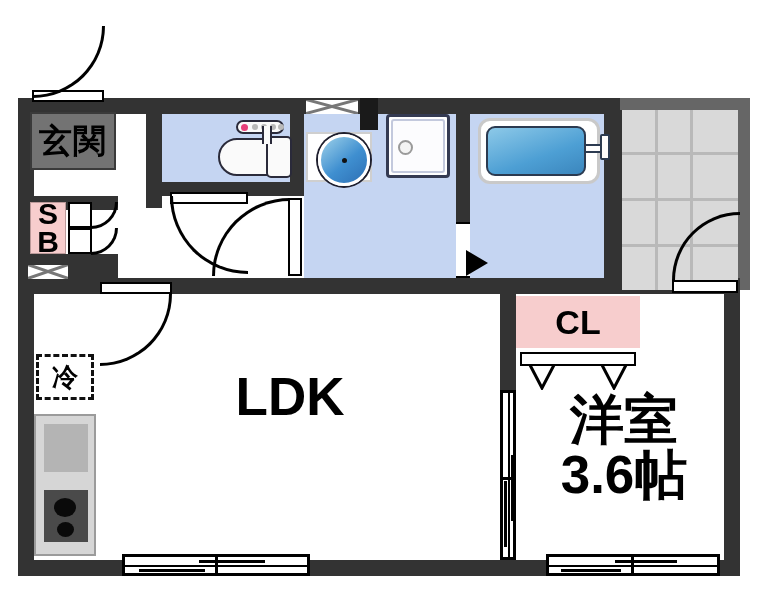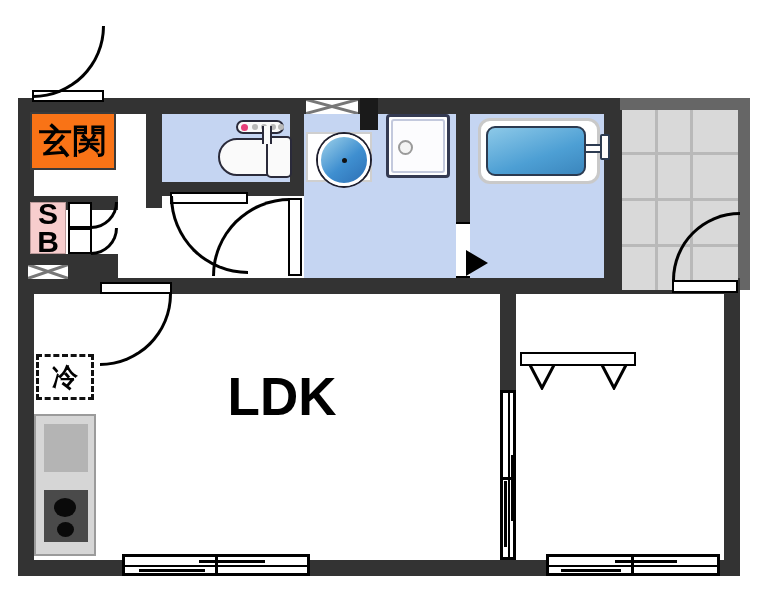--- a/index.html
+++ b/index.html
@@ -9,21 +9,21 @@
 
   
   .wall{background:#333333;}
   .wall-light{background:#666666;}
   .fill-blue{background:#c5d5f2;}
   .fill-tile{background:#d9d9d9;}
 
   
   .label{display:flex;align-items:center;justify-content:center;
          font-weight:bold;color:#000;line-height:1.02;text-align:center;}
-  .lbl-genkan{background:#f97316;border:2px solid #3a3a3a;font-size:33px;letter-spacing:1px;}
+  .lbl-genkan{background:#737373;border:2px solid #3a3a3a;font-size:33px;letter-spacing:1px;}
   .lbl-sb{background:#f7cdcd;border:1px solid #bb9a9a;font-size:30px;
           flex-direction:column;line-height:0.95;}
   .lbl-cl{background:#f7cdcd;font-size:34px;}
   .lbl-rei{border:3px dashed #111;font-size:26px;background:#fff;}
   .big-label{font-size:49px;font-weight:bold;color:#000;text-align:center;
              line-height:1.03;letter-spacing:0px;}
 
   
   .arc{border:3px solid #000;background:transparent;border-radius:0;}
   .arc-br{border-top:none;border-left:none;border-bottom-right-radius:100%;}
@@ -174,21 +174,21 @@
   <div class="abs tri tri-right" style="left:466px;top:250px;"></div>
 
   <div class="abs tub-out" style="left:478px;top:118px;width:122px;height:66px;"></div>
   <div class="abs tub-in" style="left:486px;top:126px;width:100px;height:50px;"></div>
   <div class="abs tub-spout" style="left:584px;top:144px;width:24px;height:9px;"></div>
   <div class="abs tub-spout" style="left:600px;top:134px;width:10px;height:26px;"></div>
 
   <div class="abs leaf" style="left:672px;top:280px;width:66px;height:13px;"></div>
   <div class="abs arc arc-tl" style="left:672px;top:212px;width:68px;height:68px;"></div>
 
-  <div class="abs big-label" style="left:172px;top:370px;width:220px;">
+  <div class="abs big-label" style="left:180px;top:370px;width:220px;">
     <div style="font-size:53px;">LDK</div>
   </div>
 
   <div class="abs leaf" style="left:100px;top:282px;width:72px;height:12px;"></div>
   <div class="abs arc arc-br" style="left:100px;top:294px;width:72px;height:72px;"></div>
 
   <div class="abs label lbl-rei" style="left:36px;top:354px;width:58px;height:46px;">冷</div>
 
   <div class="abs kit-body" style="left:34px;top:414px;width:62px;height:142px;"></div>
   <div class="abs kit-sink" style="left:44px;top:424px;width:44px;height:48px;"></div>
@@ -203,27 +203,32 @@
     <div class="abs win-line" style="left:90px;top:0px;width:3px;height:18px;"></div>
   </div>
 
   <div class="abs slide-frame" style="left:500px;top:390px;width:16px;height:170px;">
     <div class="abs win-line" style="left:5px;top:0px;width:2px;height:166px;"></div>
     <div class="abs win-line" style="left:8px;top:62px;width:3px;height:66px;"></div>
     <div class="abs win-line" style="left:1px;top:88px;width:3px;height:66px;"></div>
     <div class="abs win-line" style="left:0px;top:84px;width:12px;height:3px;"></div>
   </div>
 
+  <div class="abs label lbl-cl" style="left:516px;top:296px;width:124px;height:52px;">CL</div>
   <div class="abs" style="left:520px;top:352px;width:116px;height:14px;background:#fff;border:2px solid #000;"></div>
 
   <svg class="abs" style="left:520px;top:364px;width:116px;height:26px;" viewBox="0 0 116 26">
     <polyline points="10,1 22,24 34,1" fill="none" stroke="#000" stroke-width="3"></polyline>
     <polyline points="82,1 94,24 106,1" fill="none" stroke="#000" stroke-width="3"></polyline>
   </svg>
 
+  <div class="abs big-label" style="left:524px;top:392px;width:200px;">
+    <div style="font-size:54px;">洋室</div>
+    <div style="font-size:53px;">3.6帖</div>
+  </div>
 
   <div class="abs slide-frame" style="left:546px;top:554px;width:174px;height:22px;">
     <div class="abs win-line" style="left:0px;top:8px;width:168px;height:2px;"></div>
     <div class="abs win-line" style="left:66px;top:3px;width:62px;height:3px;"></div>
     <div class="abs win-line" style="left:12px;top:12px;width:60px;height:3px;"></div>
     <div class="abs win-line" style="left:82px;top:0px;width:3px;height:18px;"></div>
   </div>
 
 </div>
 

